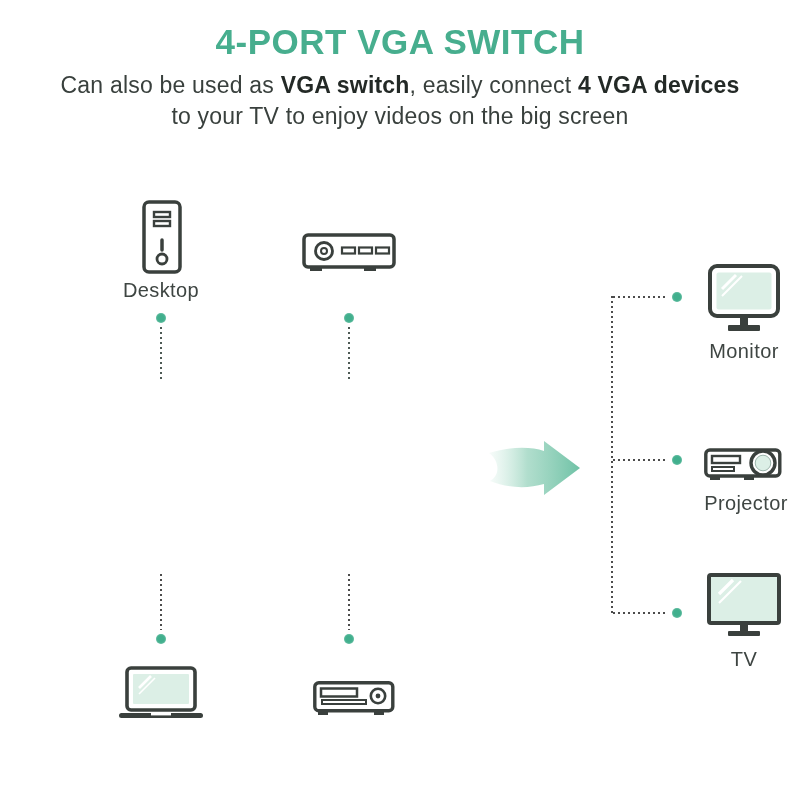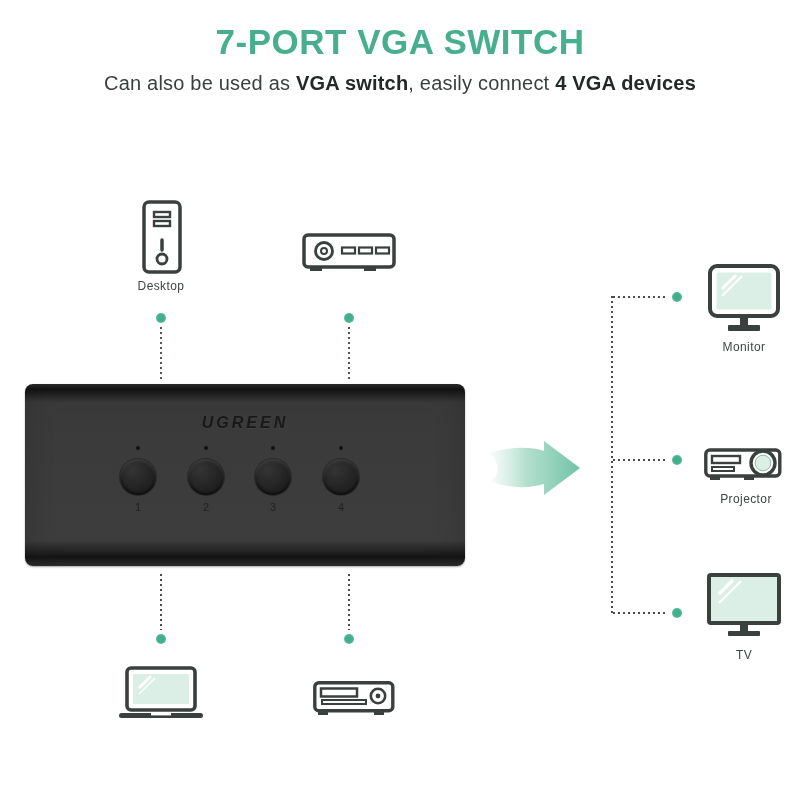--- a/index.html
+++ b/index.html
@@ -8,28 +8,28 @@
     font-family:"Liberation Sans", sans-serif;overflow:hidden;
   }
   .abs{position:absolute;}
   
   .title{
     top:22px;left:0;width:800px;text-align:center;
     font-size:35px;font-weight:800;letter-spacing:0.5px;color:#47AE8E;
   }
   .sub{
     left:0;width:800px;text-align:center;
-    font-size:20px;color:#39403D;letter-spacing:0.2px;
+    font-size:23px;color:#39403D;letter-spacing:0.2px;
   }
   .sub b{color:#232926;}
   .sub.l1{top:72px;}
   .sub.l2{top:103px;}
   
   .devlabel{
-    text-align:center;font-size:12px;color:#3E4542;letter-spacing:0.4px;
+    text-align:center;font-size:20px;color:#3E4542;letter-spacing:0.4px;
   }
   
   .switch{
     left:25px;top:384px;width:440px;height:182px;border-radius:8px;
     background:linear-gradient(180deg,#2e2e2e 0%,#141414 3%,#3a3a3a 10%,#3d3d3d 86%,#161616 95%,#303030 100%);
     box-shadow:0 1px 2px rgba(0,0,0,0.35), inset 0 0 30px rgba(0,0,0,0.18);
   }
   .brand{
     position:absolute;top:30px;left:0;width:100%;text-align:center;
     font-size:16px;font-weight:700;font-style:italic;letter-spacing:3px;
@@ -49,22 +49,23 @@
   .dot-v{width:2px;background-image:repeating-linear-gradient(180deg,#4d5a55 0,#4d5a55 2px,transparent 2px,transparent 5px);}
   .dot-v.gray{background-image:repeating-linear-gradient(180deg,#4c4c4c 0,#4c4c4c 2px,transparent 2px,transparent 5px);}
   .dot-h{height:2px;background-image:repeating-linear-gradient(90deg,#4c4c4c 0,#4c4c4c 2px,transparent 2px,transparent 5px);}
   .gdot{width:10px;height:10px;border-radius:50%;background:#41AF8D;box-shadow:inset 0 0 2px rgba(255,255,255,0.4);}
 </style>
 </head>
 <body>
 
 <div class="stage">
 
-  <div class="abs title">7-PORT VGA SWITCH</div>
+  <div class="abs title">4-PORT VGA SWITCH</div>
   <div class="abs sub l1"><span>Can also be used as </span><b>VGA switch</b><span>, easily connect </span><b>4 VGA devices</b></div>
+  <div class="abs sub l2">to your TV to enjoy videos on the big screen</div>
 
   <svg class="abs" style="left:142px;top:200px" width="40" height="75" viewBox="0 0 40 75">
     <rect x="2" y="2" width="36" height="70" rx="5" fill="#fff" stroke="#3A403D" stroke-width="3.5"></rect>
     <rect x="12" y="12" width="16" height="5" fill="none" stroke="#3A403D" stroke-width="2.4"></rect>
     <rect x="12" y="21" width="16" height="5" fill="none" stroke="#3A403D" stroke-width="2.4"></rect>
     <line x1="20" y1="40" x2="20" y2="50" stroke="#3A403D" stroke-width="3.5" stroke-linecap="round"></line>
     <circle cx="20" cy="59" r="5" fill="none" stroke="#3A403D" stroke-width="2.8"></circle>
   </svg>
   <div class="abs devlabel" style="left:101px;top:279px;width:120px">Desktop</div>
 
@@ -77,43 +78,20 @@
     <rect x="74" y="14.5" width="13" height="6" fill="none" stroke="#3A403D" stroke-width="2.2"></rect>
     <rect x="8" y="34" width="12" height="4" fill="#3A403D"></rect>
     <rect x="62" y="34" width="12" height="4" fill="#3A403D"></rect>
   </svg>
 
   <div class="abs gdot" style="left:156px;top:313px"></div>
   <div class="abs dot-v" style="left:160px;top:327px;height:52px"></div>
   <div class="abs gdot" style="left:344px;top:313px"></div>
   <div class="abs dot-v" style="left:348px;top:327px;height:52px"></div>
 
-  <div class="abs switch">
-    <div class="brand">UGREEN</div>
-    <div class="port" style="left:95px">
-      <div class="led"></div>
-      <div class="knob"></div>
-      <div class="pnum">1</div>
-    </div>
-    <div class="port" style="left:163px">
-      <div class="led"></div>
-      <div class="knob"></div>
-      <div class="pnum">2</div>
-    </div>
-    <div class="port" style="left:230px">
-      <div class="led"></div>
-      <div class="knob"></div>
-      <div class="pnum">3</div>
-    </div>
-    <div class="port" style="left:298px">
-      <div class="led"></div>
-      <div class="knob"></div>
-      <div class="pnum">4</div>
-    </div>
-  </div>
 
   <div class="abs dot-v gray" style="left:160px;top:574px;height:56px"></div>
   <div class="abs gdot" style="left:156px;top:634px"></div>
   <div class="abs dot-v gray" style="left:348px;top:574px;height:56px"></div>
   <div class="abs gdot" style="left:344px;top:634px"></div>
 
   <svg class="abs" style="left:119px;top:666px" width="84" height="53" viewBox="0 0 84 53">
     <rect x="8" y="2" width="68" height="42" rx="4" fill="#fff" stroke="#3A403D" stroke-width="3.6"></rect>
     <rect x="14" y="8" width="56" height="30" rx="1" fill="#DCEFE6"></rect>
     <path d="M20,22 L32,10" stroke="#ffffff" stroke-width="2.6"></path>

